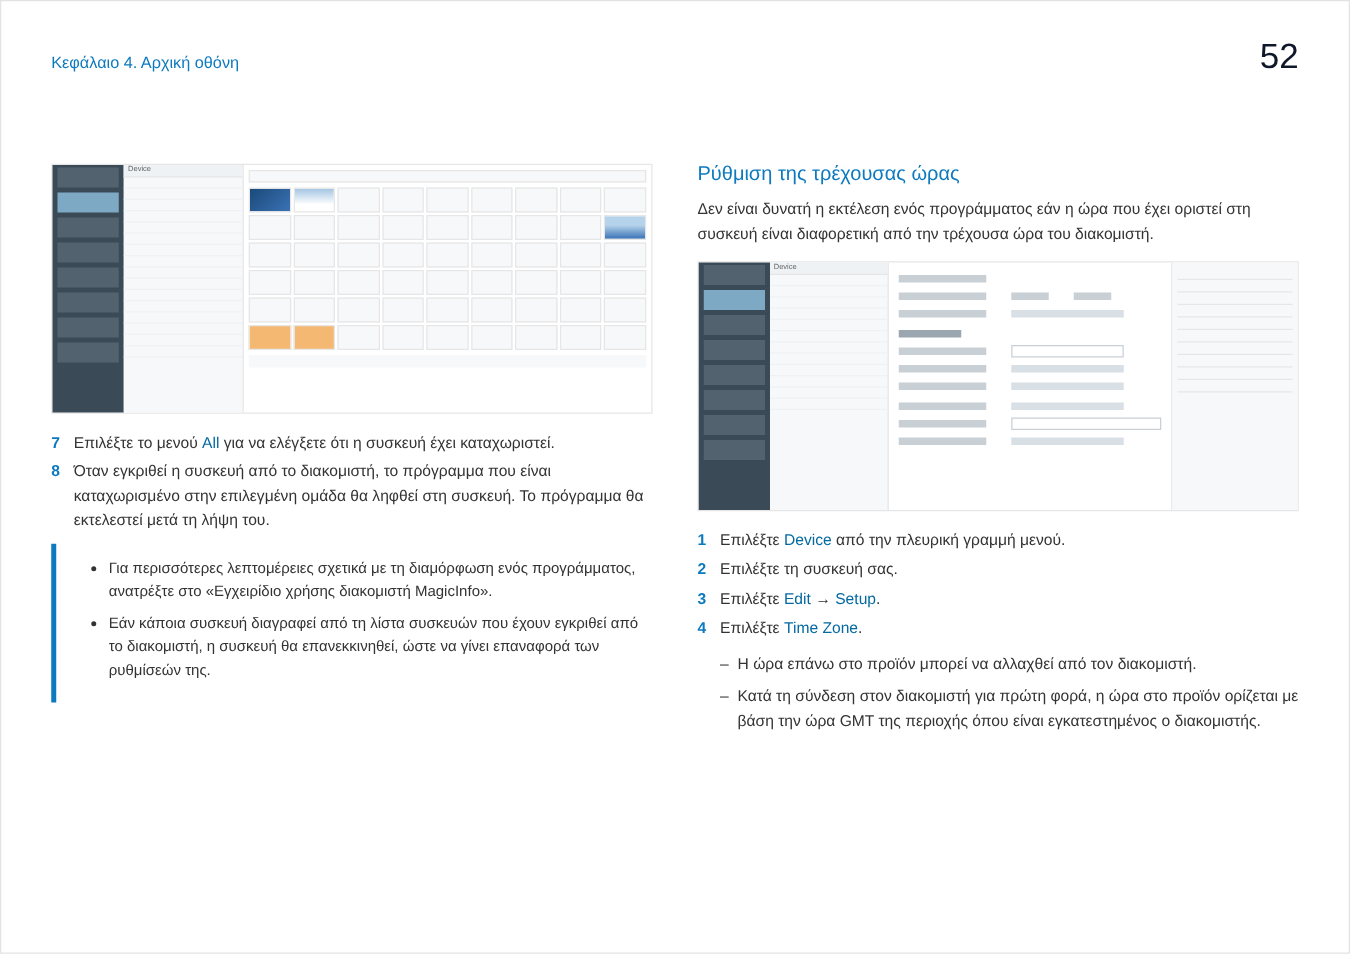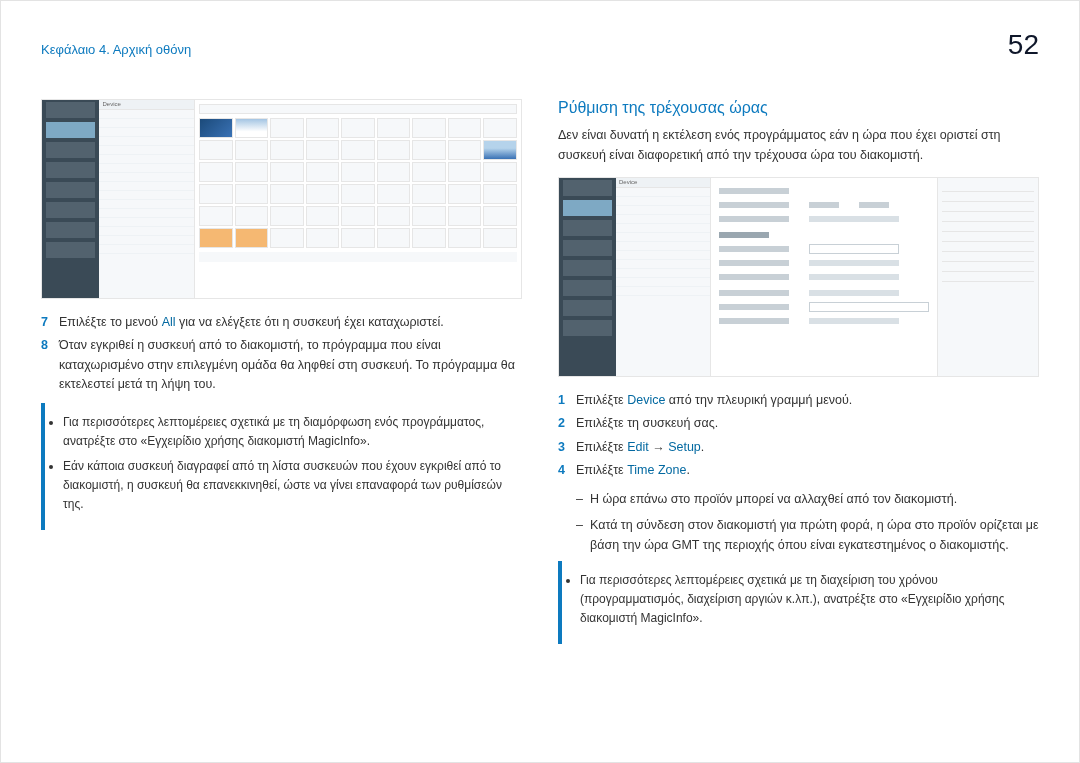--- a/index.html
+++ b/index.html
@@ -2,21 +2,21 @@
 <html><head>
 <meta charset="utf-8">
 <style>
   * { box-sizing: border-box; margin: 0; padding: 0; }
   body { font-family: Arial, sans-serif; font-size: 12.5px; color: #333; background: #fff; width: 1080px; height: 763px; position: relative; }
   .page { width: 1080px; height: 763px; border: 1px solid #e3e3e3; padding: 28px 40px; position: relative; }
   .header { display: flex; justify-content: space-between; align-items: baseline; margin-bottom: 38px; }
   .chapter { color: #0d7abf; font-size: 13px; }
   .pagenum { color: #0f172a; font-size: 28px; font-weight: 400; }
   .columns { display: flex; gap: 36px; }
-  .col { flex: 1; min-width: 0; }
+  .col { flex: 1; min-width: 0; margin-top: 32px; }
   .screenshot { width: 100%; border: 1px solid #e6e6e6; background: #fff; margin-bottom: 14px; display: flex; }
   .ss-sidebar { width: 12%; background: #3a4a56; display: flex; flex-direction: column; }
   .ss-sidebar .sq { height: 16px; margin: 2px 4px; background: #52626e; }
   .ss-sidebar .sq.act { background: #7ea9c4; }
   .ss-list { width: 20%; background: #f6f8fa; border-right: 1px solid #e6e6e6; font-size: 6px; }
   .ss-list .lh { height: 10px; background: #eef2f5; border-bottom: 1px solid #e6e6e6; }
   .ss-list .li { height: 9px; border-bottom: 1px solid #eef2f5; }
   .ss-main { flex: 1; padding: 4px; }
   .ss-top { height: 10px; background: #f6f8fa; margin-bottom: 4px; border: 1px solid #e6e6e6; }
   .ss-grid { display: grid; grid-template-columns: repeat(9,1fr); gap: 2px; }
@@ -32,21 +32,21 @@
   .ss2-lab { width: 70px; height: 6px; background: #c8d0d6; }
   .ss2-val { width: 90px; height: 6px; background: #d9e0e5; }
   .ss2-val.box { border: 1px solid #c8d0d6; background: #fff; height: 10px; }
   .ss2-side { width: 100px; background: #f6f8fa; padding: 4px; }
   .ss2-side .sr { height: 10px; border-bottom: 1px solid #e6e6e6; }
   ol.steps { list-style: none; margin: 10px 0 8px; }
   ol.steps > li { position: relative; padding-left: 18px; margin-bottom: 4px; line-height: 1.55; }
   ol.steps > li .num { position: absolute; left: 0; color: #0d7abf; font-weight: bold; }
   .kw { color: #0369a1; }
   .arrow { font-weight: bold; }
-  .notebox { border-left: 4px solid #0d7abf; padding: 10px 10px 10px 2px; margin-top: 6px; font-size: 12px; line-height: 1.6; }
+  .notebox { border-left: 4px solid #0d7abf; padding: 10px 10px 10px 26px; margin-top: 6px; font-size: 12px; line-height: 1.6; }
   .notebox ul { list-style: disc; margin-left: 16px; }
   .notebox li { margin-bottom: 6px; }
   h3.sect { color: #0d7abf; font-size: 16px; font-weight: 500; margin-bottom: 8px; }
   p.body { line-height: 1.6; margin-bottom: 12px; }
   ul.dash { list-style: none; margin-left: 18px; }
   ul.dash > li { position: relative; padding-left: 14px; margin-bottom: 6px; line-height: 1.6; }
   ul.dash > li::before { content: "–"; position: absolute; left: 0; }
   .ss-list .devlbl { font-size:6px; color:#666; padding:1px 3px; }
 </style>
 </head>
@@ -276,21 +276,16 @@
           <span class="num">4</span>
           <span>Επιλέξτε </span><span class="kw">Time Zone</span><span>.</span>
         </li>
       </ol>
 
       <ul class="dash">
         <li>Η ώρα επάνω στο προϊόν μπορεί να αλλαχθεί από τον διακομιστή.</li>
         <li>Κατά τη σύνδεση στον διακομιστή για πρώτη φορά, η ώρα στο προϊόν ορίζεται με βάση την ώρα GMT της περιοχής όπου είναι εγκατεστημένος ο διακομιστής.</li>
       </ul>
 
-      <div class="notebox">
-        <ul>
-          <li>Για περισσότερες λεπτομέρειες σχετικά με τη διαχείριση του χρόνου (προγραμματισμός, διαχείριση αργιών κ.λπ.), ανατρέξτε στο «Εγχειρίδιο χρήσης διακομιστή MagicInfo».</li>
-        </ul>
-      </div>
     </div>
 
   </div>
 </div>
 
 </body></html>

